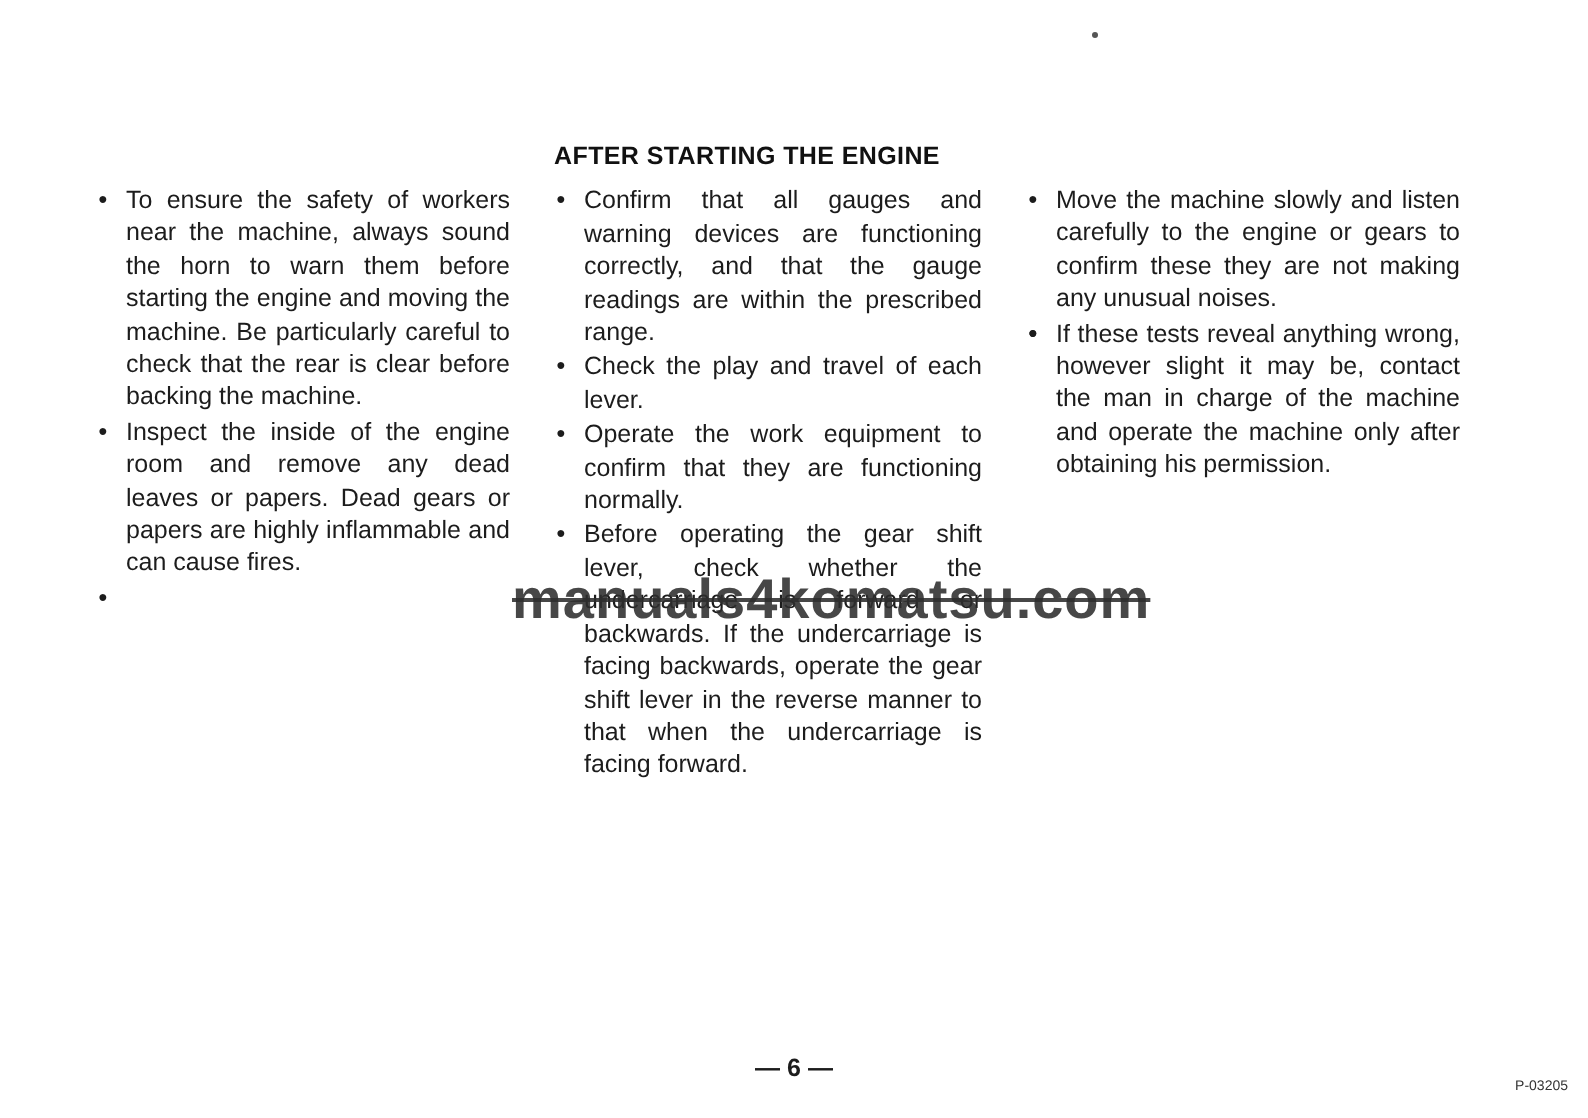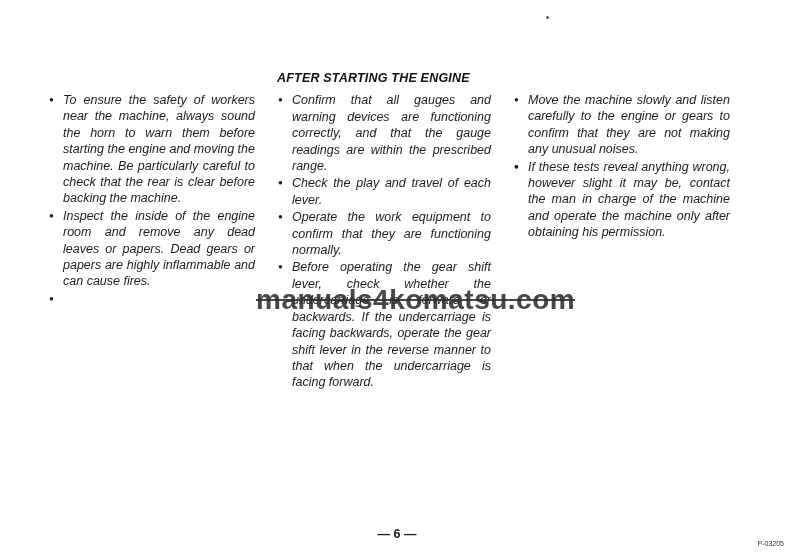--- a/index.html
+++ b/index.html
@@ -32,21 +32,21 @@
 
   .content {
     position: absolute;
     top: 70px;
     left: 48px;
     right: 64px;
     display: flex;
     justify-content: space-between;
   }
 
-  .col { font-size: 12.5px; line-height: 16.4px; font-style: italic; }
+  .col { font-size: 12.5px; line-height: 16.4px; }
   .col-left   { width: 207px; padding-top: 22px; }
   .col-middle { width: 214px; }
   .col-right  { width: 217px; padding-top: 22px; }
 
   .section-heading {
     font-size: 12.5px;
     font-weight: bold;
     letter-spacing: 0.2px;
     white-space: nowrap;
     margin-bottom: 6px;
@@ -148,21 +148,21 @@
           <span class="bullet">●</span>
           <span>Before operating the gear shift lever, check whether the undercarriage is forward or backwards. If the undercarriage is facing backwards, operate the gear shift lever in the reverse manner to that when the undercarriage is facing forward.</span>
         </li>
       </ul>
     </div>
 
     <div class="col col-right">
       <ul class="bullet-list">
         <li>
           <span class="bullet">●</span>
-          <span>Move the machine slowly and listen carefully to the engine or gears to confirm that they are not making any unusual noises.</span>
+          <span>Move the machine slowly and listen carefully to the engine or gears to confirm these they are not making any unusual noises.</span>
         </li>
         <li>
           <span class="bullet">●</span>
         </li>
         <li>
           <span class="bullet">●</span>
           <span>If these tests reveal anything wrong, however slight it may be, contact the man in charge of the machine and operate the machine only after obtaining his permission.</span>
         </li>
       </ul>
     </div>

